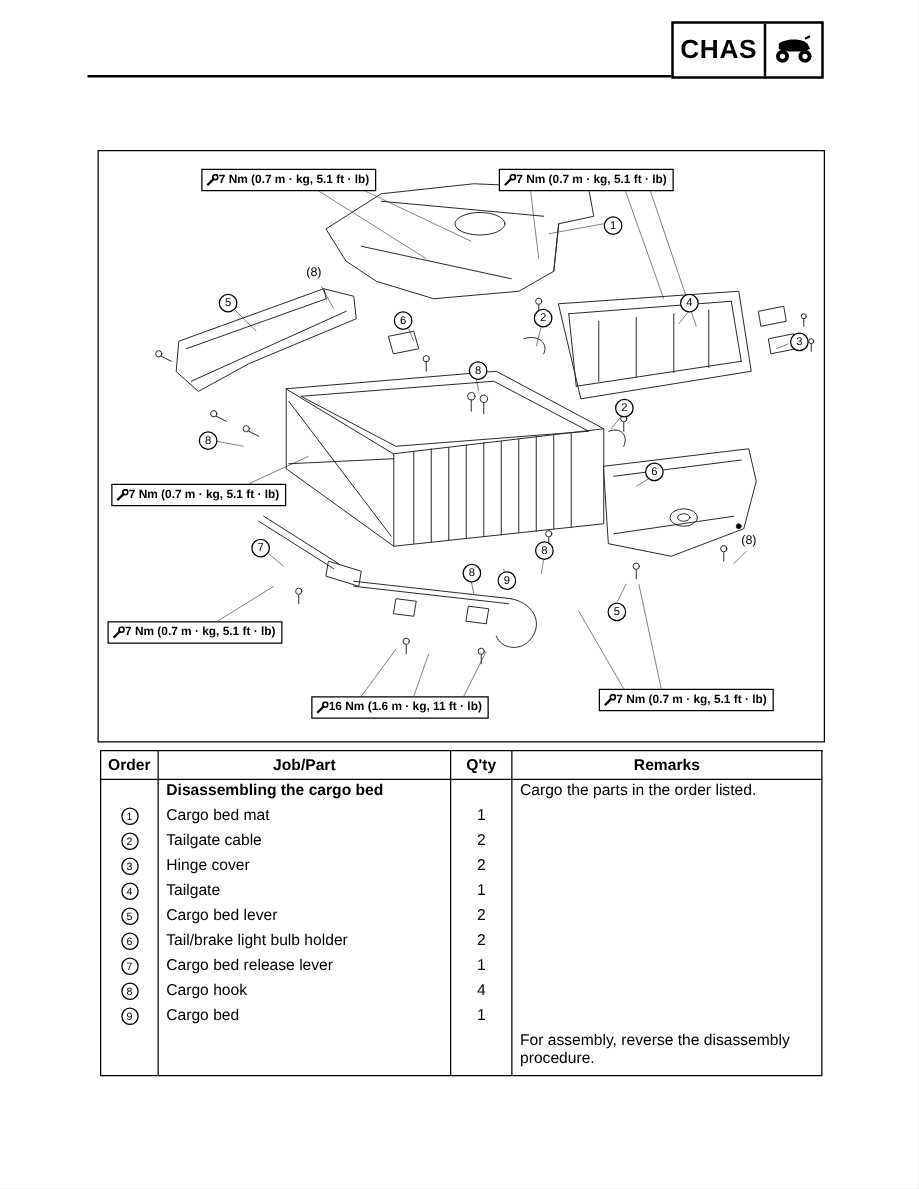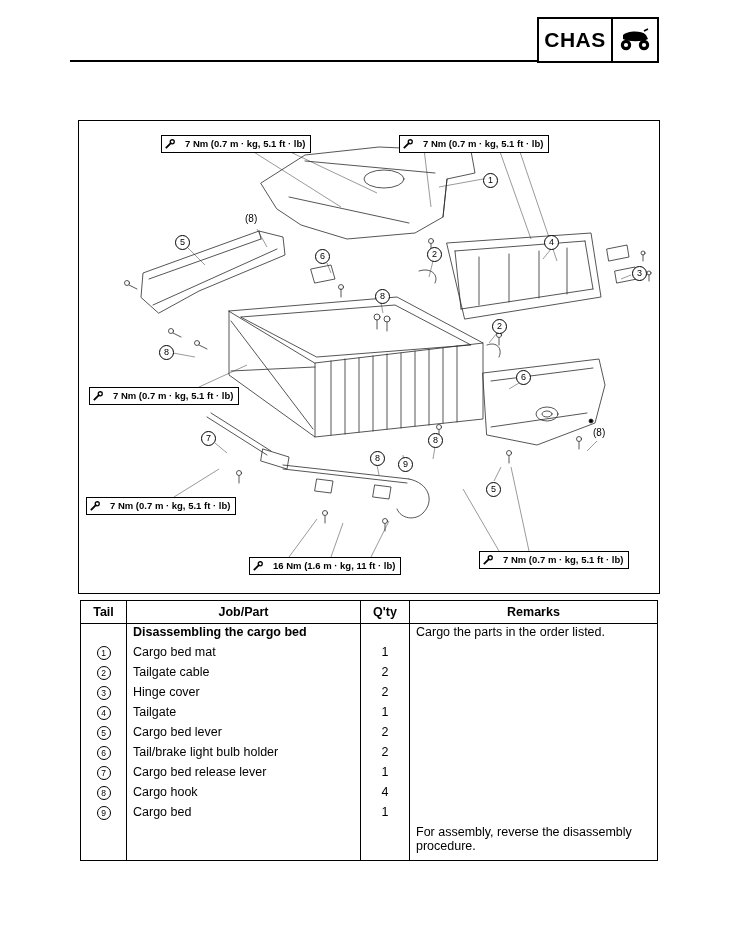--- a/index.html
+++ b/index.html
@@ -26,21 +26,21 @@
   .chapter-box .iconcell {
     width:44px; border-left:2px solid #000; display:flex; align-items:center; justify-content:center;
   }
   
   .diagram {
     position:absolute; left:78px; top:120px; width:580px; height:472px;
     border:1px solid #000; background:#fff;
   }
   .diagram svg.art { position:absolute; left:0; top:0; }
   .tq {
-    position:absolute; display:flex; align-items:center; gap:10px;
+    position:absolute; display:flex; align-items:center; gap:0;
     border:1px solid #000; background:#fff; padding:1px 5px 1px 2px;
     font-size:9.5px; font-weight:bold; white-space:nowrap; height:14px; line-height:14px;
     z-index:3;
   }
   .co {
     position:absolute; width:13px; height:13px; border:1px solid #000; border-radius:50%;
     background:#fff; font-size:9px; line-height:13px; text-align:center; z-index:3;
   }
   .paren { position:absolute; font-size:10px; z-index:3; }
   
@@ -238,21 +238,21 @@
 
   <table class="parts">
     <colgroup>
         <col style="width:46px">
         <col style="width:234px">
         <col style="width:49px">
         <col style="width:248px">
       </colgroup>
     <thead>
       <tr>
-        <th>Tail</th>
+        <th>Order</th>
         <th>Job/Part</th>
         <th>Q'ty</th>
         <th>Remarks</th>
       </tr>
     </thead>
     <tbody>
       <tr>
         <td class="order-cell"></td>
         <td class="section-title">Disassembling the cargo bed</td>
         <td class="qty-cell"></td>

